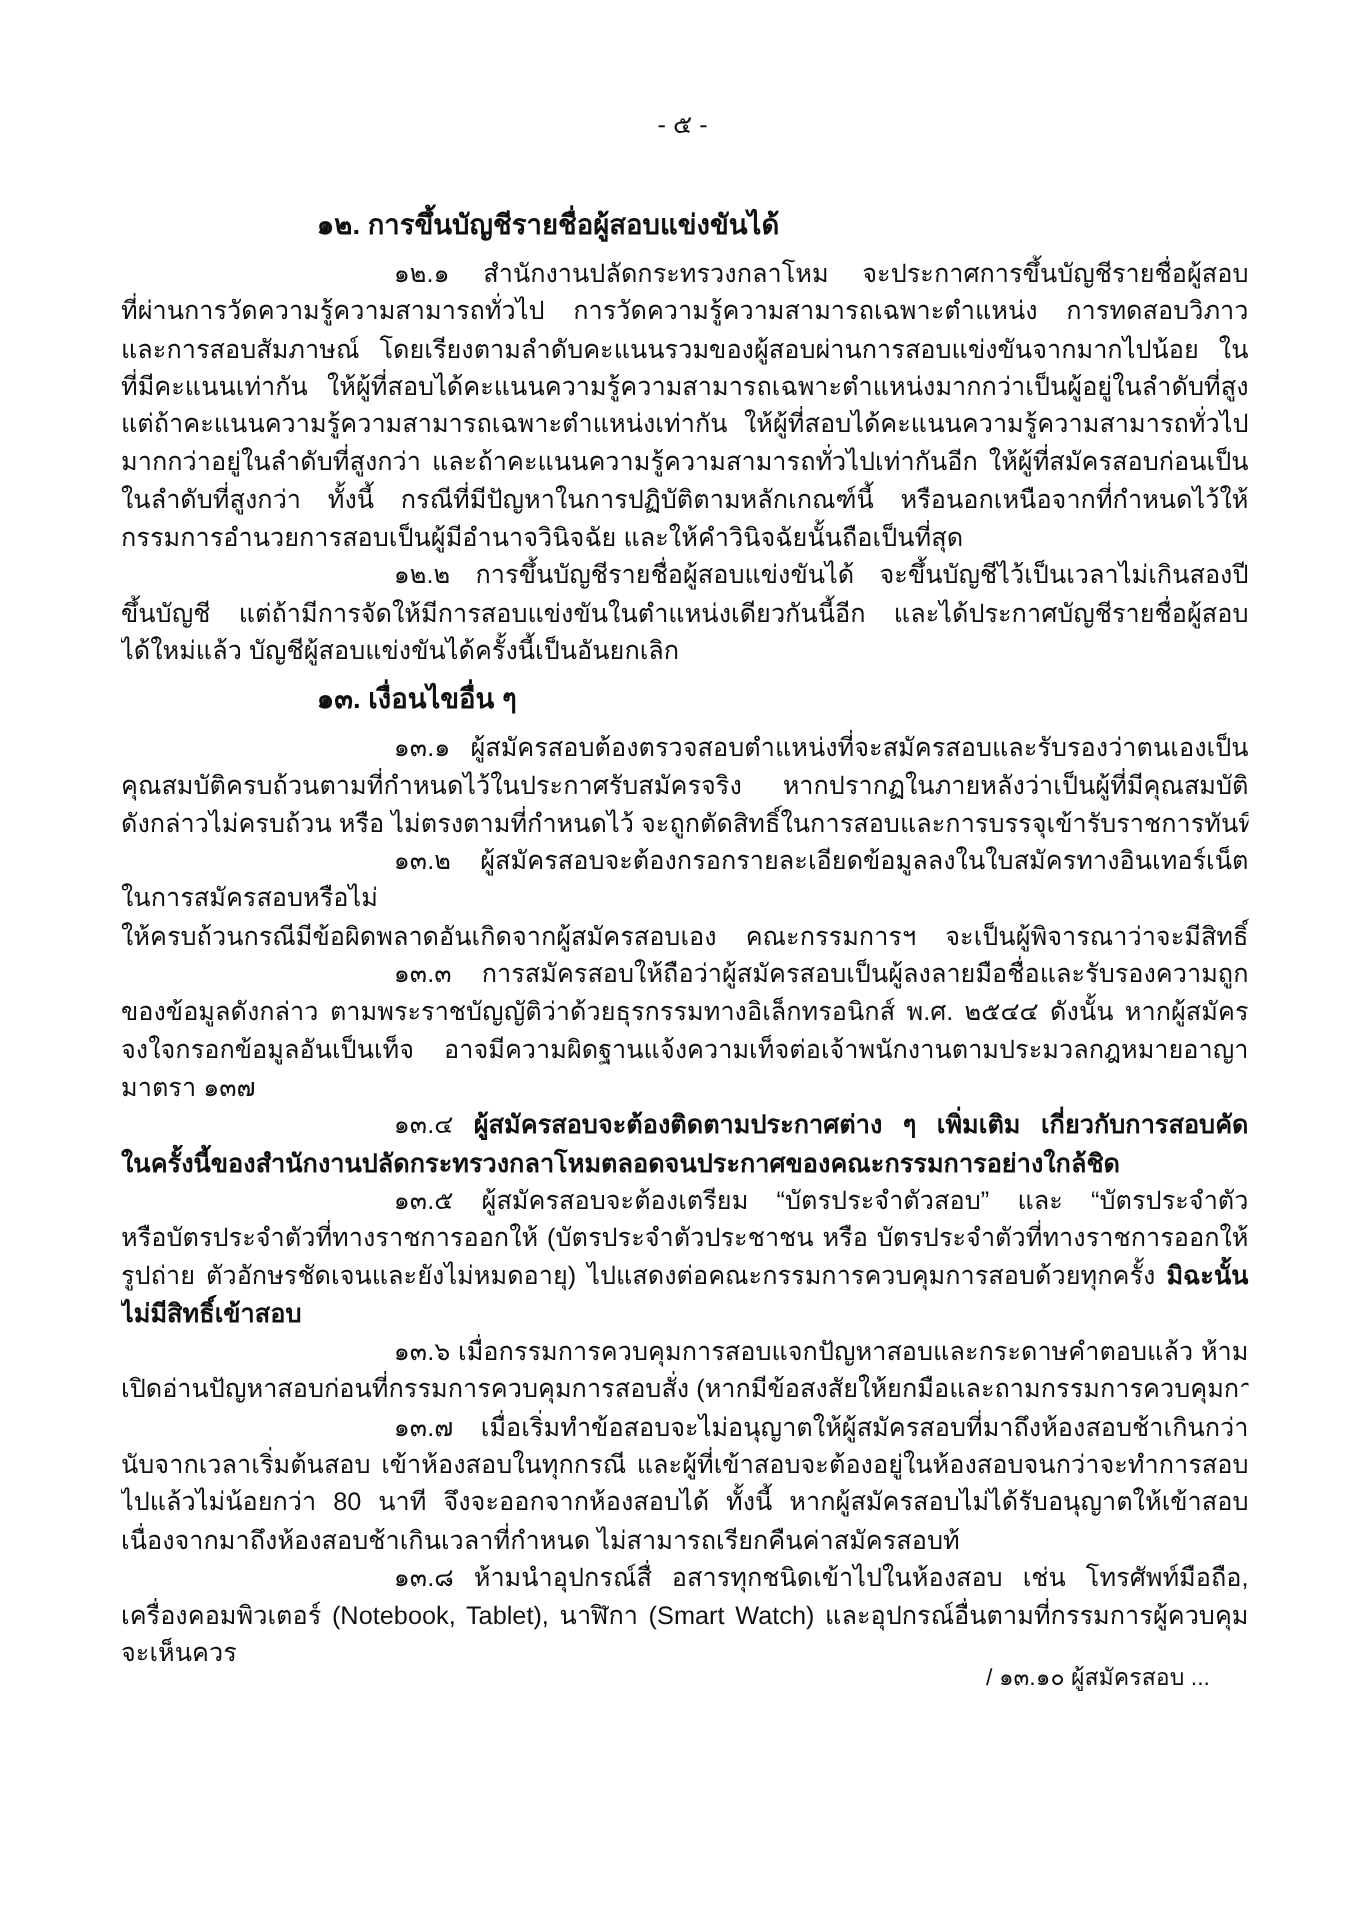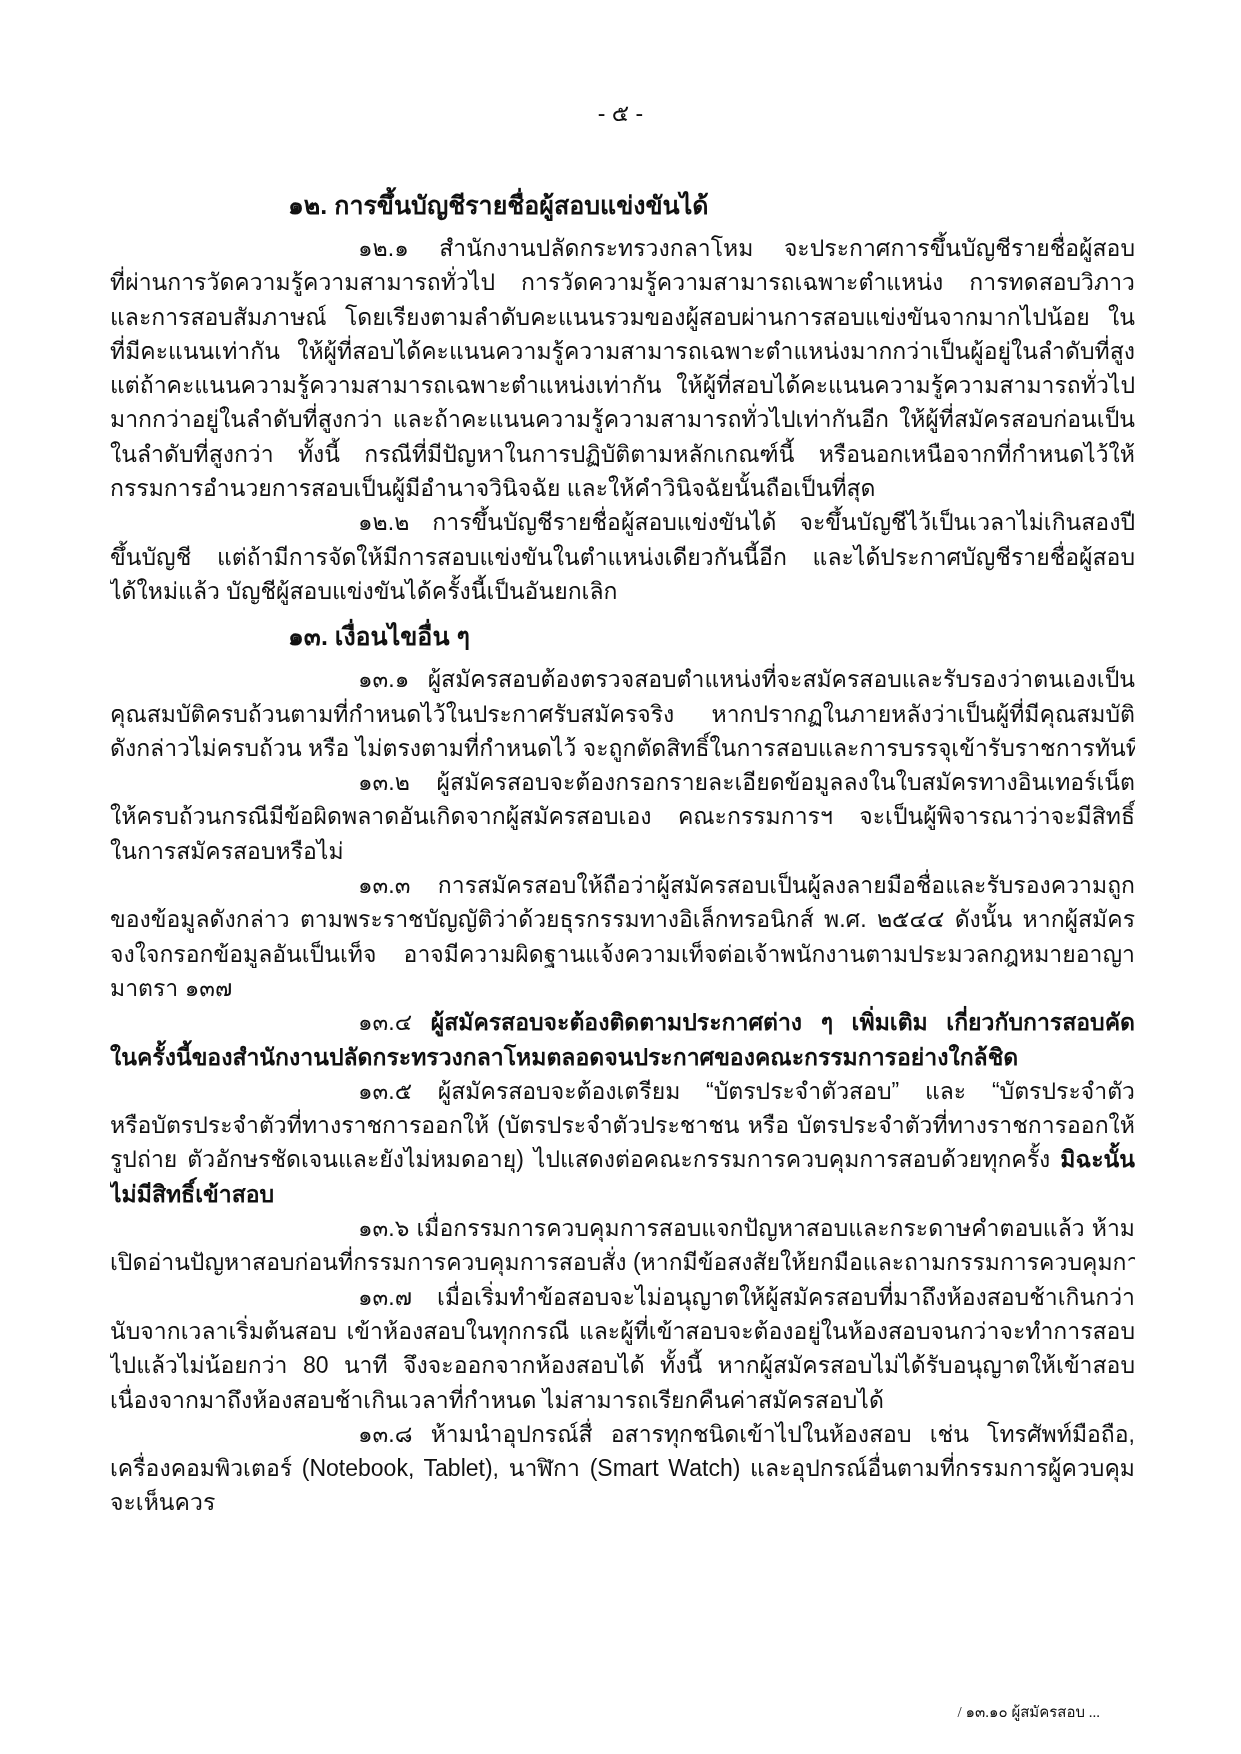--- a/index.html
+++ b/index.html
@@ -52,25 +52,24 @@
   }
   .line.j {
     white-space: normal;
     text-align: justify;
     text-align-last: justify;
   }
   .first { padding-left: 248px; }
   .b { font-weight: bold; }
   .footer {
     position: absolute;
-    top: 1695px;
+    top: 1509px;
     right: 141px;
-    font-size: 15px;
+    font-size: 21px;
     line-height: 34px;
-    font-family: Liberation Serif, serif;
   }
 </style>
 </head>
 <body>
 
 <div class="page">
 
   <div class="page-number">- ๕ -</div>
 
   <div class="content">
@@ -97,22 +96,22 @@
     <div class="heading h13">๑๓. เงื่อนไขอื่น ๆ</div>
 
     <div class="para">
       <div class="line first j">๑๓.๑ ผู้สมัครสอบต้องตรวจสอบตำแหน่งที่จะสมัครสอบและรับรองว่าตนเองเป็นผู้ที่มี</div>
       <div class="line j">คุณสมบัติครบถ้วนตามที่กำหนดไว้ในประกาศรับสมัครจริง หากปรากฏในภายหลังว่าเป็นผู้ที่มีคุณสมบัติ</div>
       <div class="line">ดังกล่าวไม่ครบถ้วน หรือ ไม่ตรงตามที่กำหนดไว้ จะถูกตัดสิทธิ์ในการสอบและการบรรจุเข้ารับราชการทันที</div>
     </div>
 
     <div class="para">
       <div class="line first j">๑๓.๒ ผู้สมัครสอบจะต้องกรอกรายละเอียดข้อมูลลงในใบสมัครทางอินเทอร์เน็ต</div>
+      <div class="line">ในการสมัครสอบหรือไม่</div>
       <div class="line j">ให้ครบถ้วนกรณีมีข้อผิดพลาดอันเกิดจากผู้สมัครสอบเอง คณะกรรมการฯ จะเป็นผู้พิจารณาว่าจะมีสิทธิ์</div>
-      <div class="line">ในการสมัครสอบหรือไม่</div>
     </div>
 
     <div class="para">
       <div class="line first j">๑๓.๓ การสมัครสอบให้ถือว่าผู้สมัครสอบเป็นผู้ลงลายมือชื่อและรับรองความถูกต้อง</div>
       <div class="line j">ของข้อมูลดังกล่าว ตามพระราชบัญญัติว่าด้วยธุรกรรมทางอิเล็กทรอนิกส์ พ.ศ. ๒๕๔๔ ดังนั้น หากผู้สมัครสอบ</div>
       <div class="line j">จงใจกรอกข้อมูลอันเป็นเท็จ อาจมีความผิดฐานแจ้งความเท็จต่อเจ้าพนักงานตามประมวลกฎหมายอาญา</div>
       <div class="line">มาตรา ๑๓๗</div>
     </div>
 
     <div class="para">
@@ -129,21 +128,21 @@
 
     <div class="para">
       <div class="line first j">๑๓.๖ เมื่อกรรมการควบคุมการสอบแจกปัญหาสอบและกระดาษคำตอบแล้ว ห้ามผู้สมัครสอบ</div>
       <div class="line">เปิดอ่านปัญหาสอบก่อนที่กรรมการควบคุมการสอบสั่ง (หากมีข้อสงสัยให้ยกมือและถามกรรมการควบคุมการสอบ)</div>
     </div>
 
     <div class="para">
       <div class="line first j">๑๓.๗ เมื่อเริ่มทำข้อสอบจะไม่อนุญาตให้ผู้สมัครสอบที่มาถึงห้องสอบช้าเกินกว่า ๒๐ นาที</div>
       <div class="line j">นับจากเวลาเริ่มต้นสอบ เข้าห้องสอบในทุกกรณี และผู้ที่เข้าสอบจะต้องอยู่ในห้องสอบจนกว่าจะทำการสอบ</div>
       <div class="line j">ไปแล้วไม่น้อยกว่า 80 นาที จึงจะออกจากห้องสอบได้ ทั้งนี้ หากผู้สมัครสอบไม่ได้รับอนุญาตให้เข้าสอบ</div>
-      <div class="line">เนื่องจากมาถึงห้องสอบช้าเกินเวลาที่กำหนด ไม่สามารถเรียกคืนค่าสมัครสอบได้</div>
+      <div class="line">เนื่องจากมาถึงห้องสอบช้าเกินเวลาที่กำหนด ไม่สามารถเรียกคืนค่าสมัครสอบท้</div>
     </div>
 
     <div class="para">
       <div class="line first j">๑๓.๘ ห้ามนำอุปกรณ์สื่ อสารทุกชนิดเข้าไปในห้องสอบ เช่น โทรศัพท์มือถือ,</div>
       <div class="line j">เครื่องคอมพิวเตอร์ (Notebook, Tablet), นาฬิกา (Smart Watch) และอุปกรณ์อื่นตามที่กรรมการผู้ควบคุมสอบ</div>
       <div class="line">จะเห็นควร</div>
     </div>
 
 
   </div>

